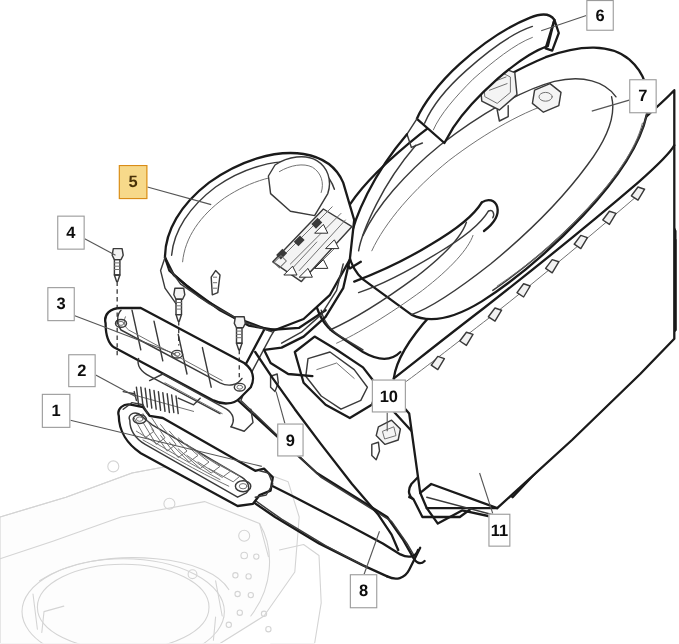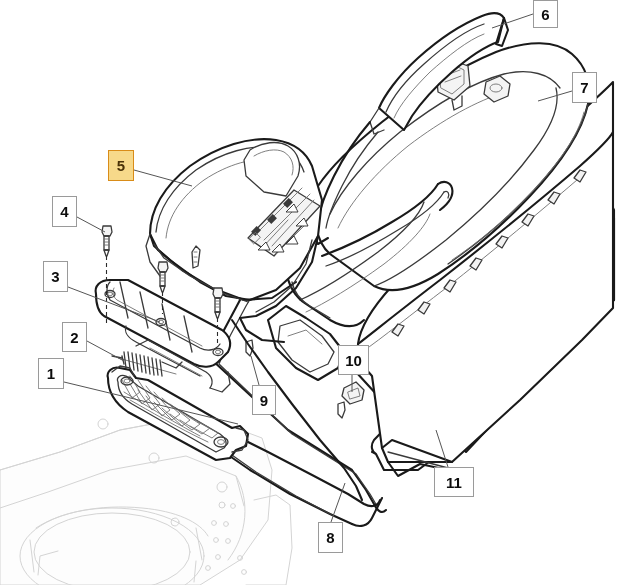--- a/index.html
+++ b/index.html
@@ -481,15 +481,15 @@
   <div class="callout-box" style="left:38px;  top:358px; width:26px; height:31px;">1</div>
   <div class="callout-box" style="left:62px;  top:322px; width:25px; height:30px;">2</div>
   <div class="callout-box" style="left:43px;  top:261px; width:25px; height:31px;">3</div>
   <div class="callout-box" style="left:52px;  top:196px; width:25px; height:31px;">4</div>
   <div class="callout-box highlight" style="left:108px; top:150px; width:26px; height:31px;">5</div>
   <div class="callout-box" style="left:533px; top:0px;   width:25px; height:28px;">6</div>
   <div class="callout-box" style="left:572px; top:72px;  width:25px; height:31px;">7</div>
   <div class="callout-box" style="left:318px; top:522px; width:25px; height:31px;">8</div>
   <div class="callout-box" style="left:252px; top:385px; width:24px; height:30px;">9</div>
   <div class="callout-box" style="left:338px; top:345px; width:31px; height:30px;">10</div>
-  <div class="callout-box" style="left:434px; top:467px; width:40px; height:30px;">11</div>
+  <div class="callout-box" style="left:444px; top:467px; width:20px; height:30px;">11</div>
 
 </div>
 
 </body></html>

